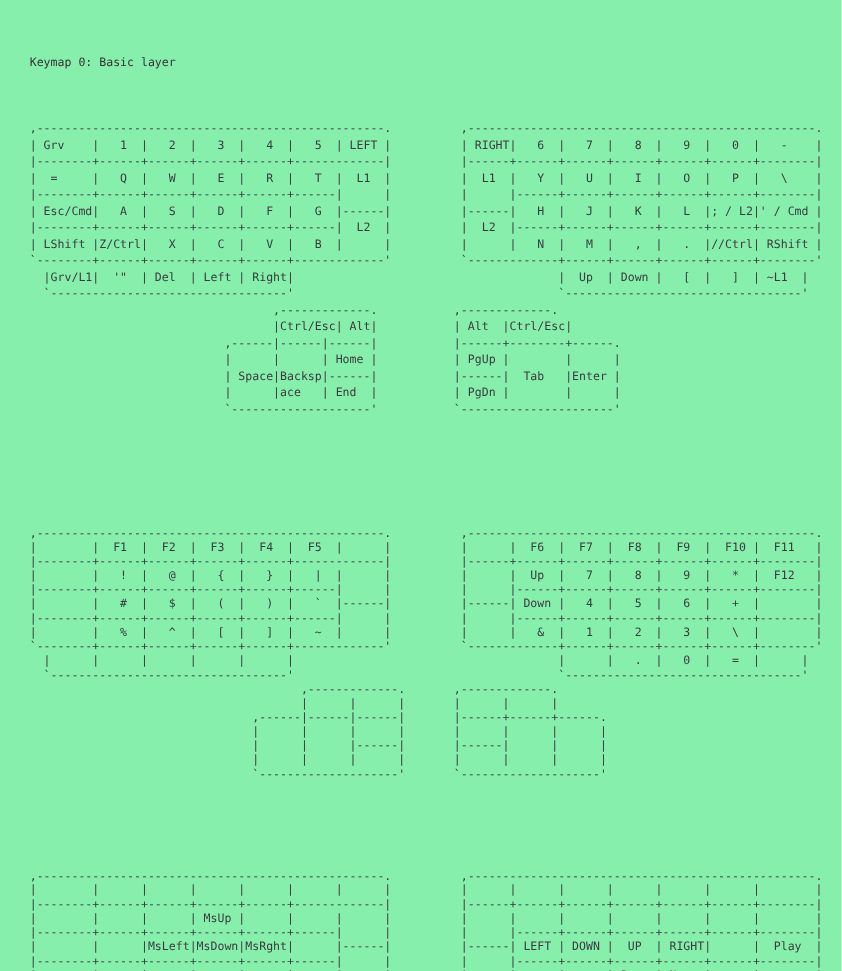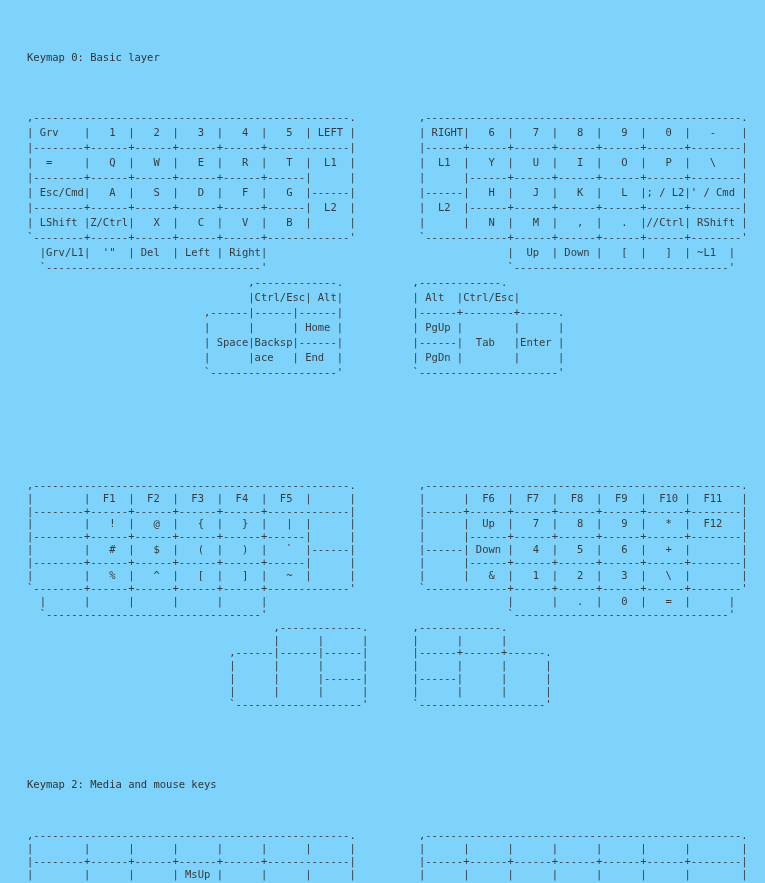--- a/index.html
+++ b/index.html
@@ -5,21 +5,21 @@
   html, body {
     margin: 0;
     padding: 0;
     background: #ffffff;
   }
   .doc {
     width: 765px;
     height: 883px;
     box-sizing: border-box;
     padding: 20px 0 0 27px;
-    background: #7dd3fc;
+    background: #86efac;
     font-family: "DejaVu Sans Mono", "Liberation Mono", monospace;
     font-size: 10.5px;
     color: #3b3b3b;
     overflow: hidden;
   }
   .keymap-section { white-space: pre; }
   .keymap-title {
     white-space: pre;
     font-weight: normal;
     color: #333333;
@@ -80,21 +80,20 @@
                                        ,-------------.       ,-------------.
                                        |      |      |       |      |      |
                                 ,------|------|------|       |------+------+------.
                                 |      |      |      |       |      |      |      |
                                 |      |      |------|       |------|      |      |
                                 |      |      |      |       |      |      |      |
                                 `--------------------'       `--------------------'</pre>
   </div>
 
   <div class="keymap-section s2">
-    <div class="keymap-title">Keymap 2: Media and mouse keys</div>
     <pre class="keymap-art">,--------------------------------------------------.          ,--------------------------------------------------.
 |        |      |      |      |      |      |      |          |      |      |      |      |      |      |        |
 |--------+------+------+------+------+-------------|          |------+------+------+------+------+------+--------|
 |        |      |      | MsUp |      |      |      |          |      |      |      |      |      |      |        |
 |--------+------+------+------+------+------|      |          |      |------+------+------+------+------+--------|
 |        |      |MsLeft|MsDown|MsRght|      |------|          |------| LEFT | DOWN |  UP  | RIGHT|      |  Play  |
 |--------+------+------+------+------+------|      |          |      |------+------+------+------+------+--------|
 |        |      |      |      |      |      |      |          |      |      |      | Prev | Next |      |        |
 `--------+------+------+------+------+-------------'          `-------------+------+------+------+------+--------'
   |      |      | Lclk | Mclk | Rclk |                                      |VolUp |VolDn | Mute |      |      |

